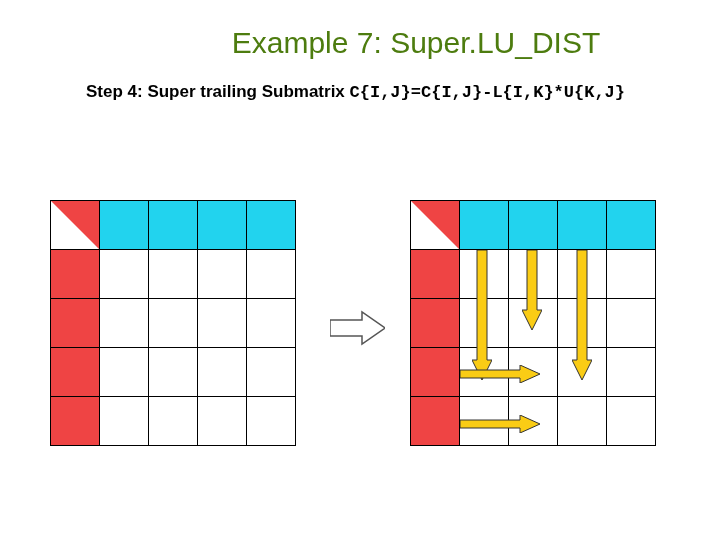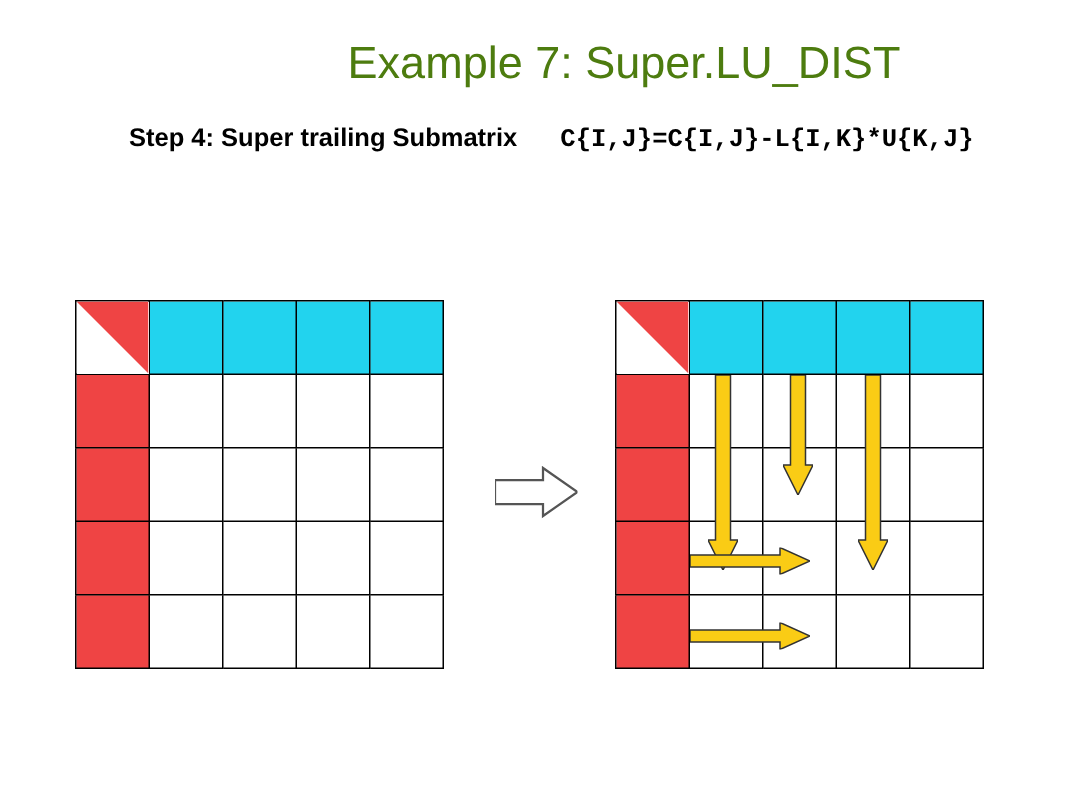--- a/index.html
+++ b/index.html
@@ -26,21 +26,20 @@
     top: 82px;
     left: 86px;
     font-size: 17px;
     font-weight: bold;
     color: #000;
     white-space: nowrap;
   }
   .subtitle .formula {
     font-family: "Courier New", monospace;
     font-weight: bold;
-    margin-left: 24px;
   }
   .grid {
     position: absolute;
     border-collapse: collapse;
   }
   .grid td {
     border: 1px solid #000;
     width: 48px;
     height: 48px;
     padding: 0;

